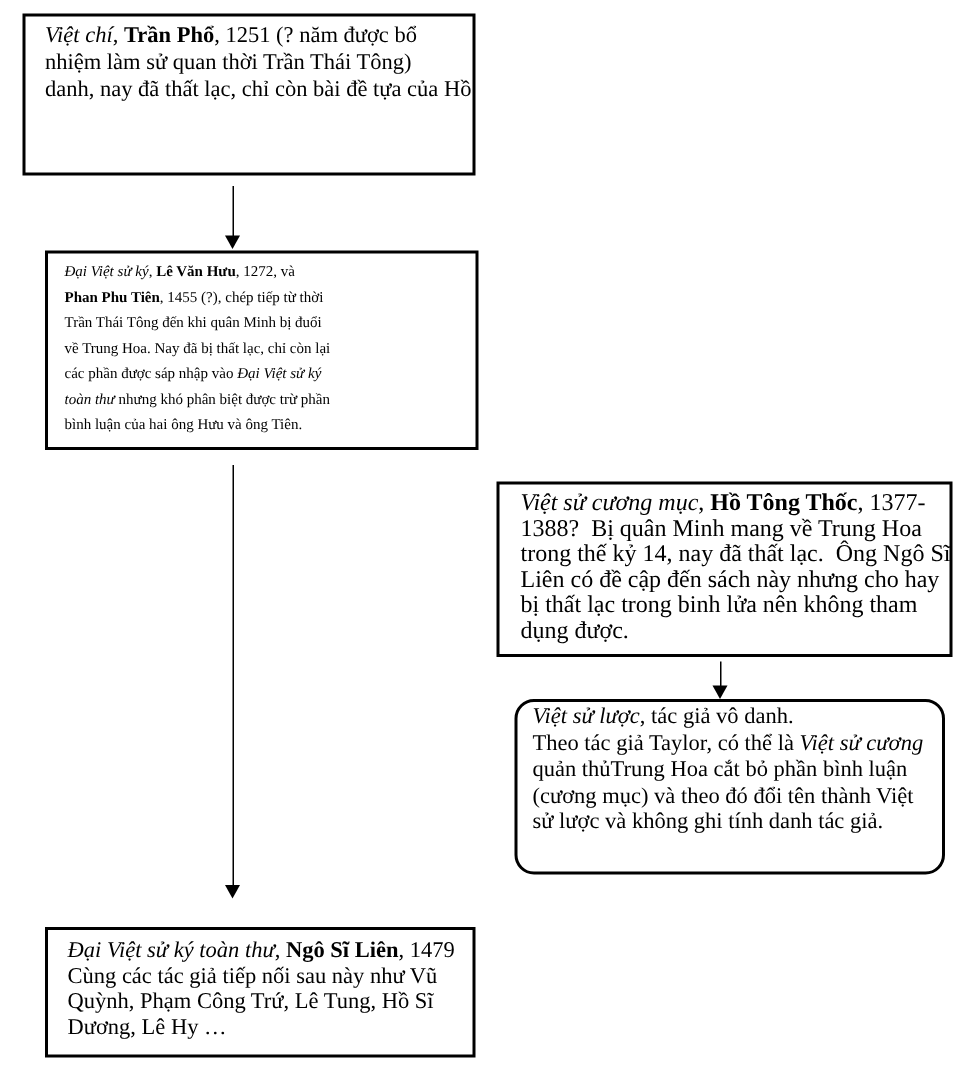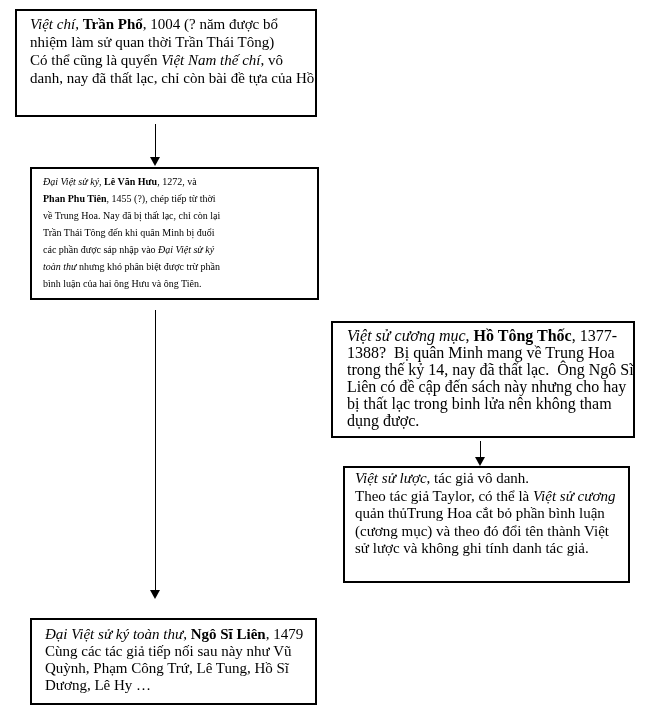--- a/index.html
+++ b/index.html
@@ -10,55 +10,54 @@
   .bx{
     position:absolute;box-sizing:border-box;border:2px solid #000000;background:#ffffff;
   }
   .ln{white-space:pre;}
   .seg{font-style:normal;font-weight:normal;margin-top:18px;}
   .seg.i{font-style:italic;}
   .seg.b{font-weight:bold;}
   .b1{left:15px;top:9px;width:302px;height:108px;padding:4px 4px 0 13px;font-size:15px;line-height:18px;}
   .b2{left:30px;top:167px;width:289px;height:133px;padding:4px 4px 0 11px;font-size:10px;line-height:17px;}
   .b3{left:331px;top:321px;width:304px;height:117px;padding:4px 4px 0 14px;font-size:16px;line-height:17px;}
-  .b4{left:343px;top:466px;width:287px;height:117px;padding:2px 4px 0 10px;font-size:15px;line-height:17.5px;}
+  .b4{left:343px;top:466px;width:287px;height:117px;padding:2px 4px 0 10px;font-size:15px;line-height:17.5px;border-radius:13px;}
   .b5{left:30px;top:618px;width:287px;height:87px;padding:6px 16px 0 13px;font-size:15px;line-height:17px;}
   .arrow{position:absolute;width:11px;}
   .arrow .shaft{position:absolute;left:4.7px;top:0;width:1.6px;background:#000000;}
   .arrow .head{
     position:absolute;left:0;bottom:0;width:0;height:0;
     border-left:5.5px solid transparent;border-right:5.5px solid transparent;
     border-top:9px solid #000000;
   }
   .a1{left:150px;top:124px;height:42px;}  .a1 .shaft{height:34px;}
   .a2{left:150px;top:310px;height:289px;} .a2 .shaft{height:281px;}
   .a3{left:475px;top:441px;height:25px;}  .a3 .shaft{height:17px;}
 </style>
 </head>
 <body>
 
 <div class="canvas">
 
   <div class="bx b1">
-    <div class="ln"><span class="seg i">Việt chí</span><span class="seg">, </span><span class="seg b">Trần Phổ</span><span class="seg">, 1004 (? năm được bổ</span></div>
+    <div class="ln"><span class="seg i">Việt chí</span><span class="seg">, </span><span class="seg b">Trần Phổ</span><span class="seg">, 1251 (? năm được bổ</span></div>
     <div class="ln"><span class="seg">nhiệm làm sử quan thời Trần Thái Tông)</span></div>
-    <div class="ln"><span class="seg">Có thể cũng là quyển </span><span class="seg i">Việt Nam thế chí</span><span class="seg">, vô</span></div>
     <div class="ln"><span class="seg">danh, nay đã thất lạc, chỉ còn bài đề tựa của Hồ</span></div>
   </div>
 
   <div class="arrow a1">
     <div class="shaft"></div>
     <div class="head"></div>
   </div>
 
   <div class="bx b2">
     <div class="ln"><span class="seg i">Đại Việt sử ký</span><span class="seg">, </span><span class="seg b">Lê Văn Hưu</span><span class="seg">, 1272, và</span></div>
     <div class="ln"><span class="seg b">Phan Phu Tiên</span><span class="seg">, 1455 (?), chép tiếp từ thời</span></div>
+    <div class="ln"><span class="seg">Trần Thái Tông đến khi quân Minh bị đuổi</span></div>
     <div class="ln"><span class="seg">về Trung Hoa. Nay đã bị thất lạc, chỉ còn lại</span></div>
-    <div class="ln"><span class="seg">Trần Thái Tông đến khi quân Minh bị đuổi</span></div>
     <div class="ln"><span class="seg">các phần được sáp nhập vào </span><span class="seg i">Đại Việt sử ký</span></div>
     <div class="ln"><span class="seg i">toàn thư</span><span class="seg"> nhưng khó phân biệt được trừ phần</span></div>
     <div class="ln"><span class="seg">bình luận của hai ông Hưu và ông Tiên.</span></div>
   </div>
 
   <div class="arrow a2">
     <div class="shaft"></div>
     <div class="head"></div>
   </div>
 

